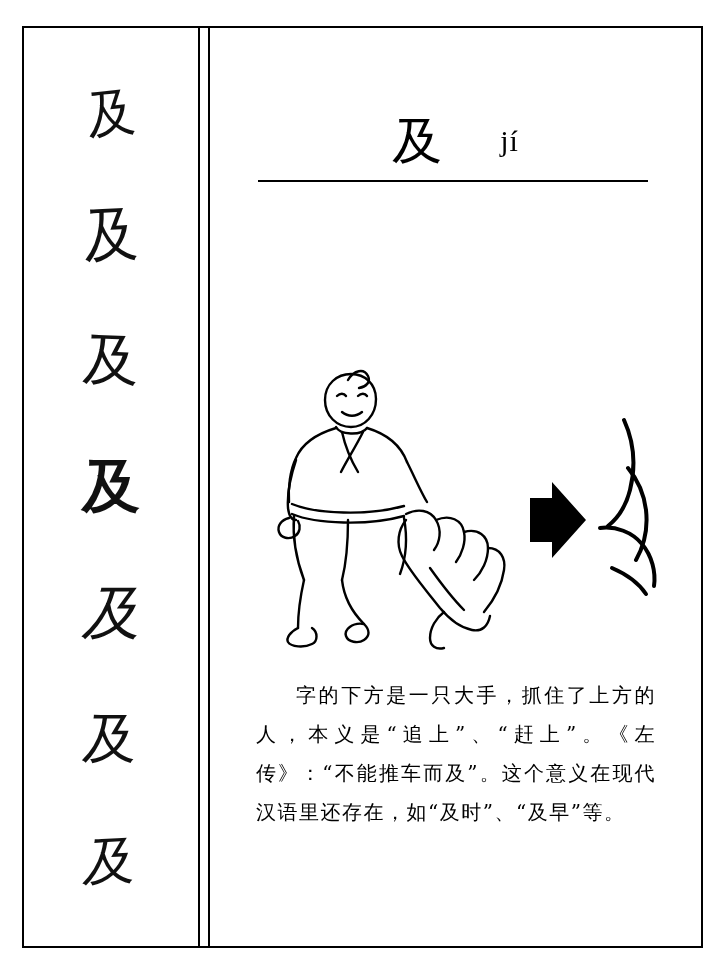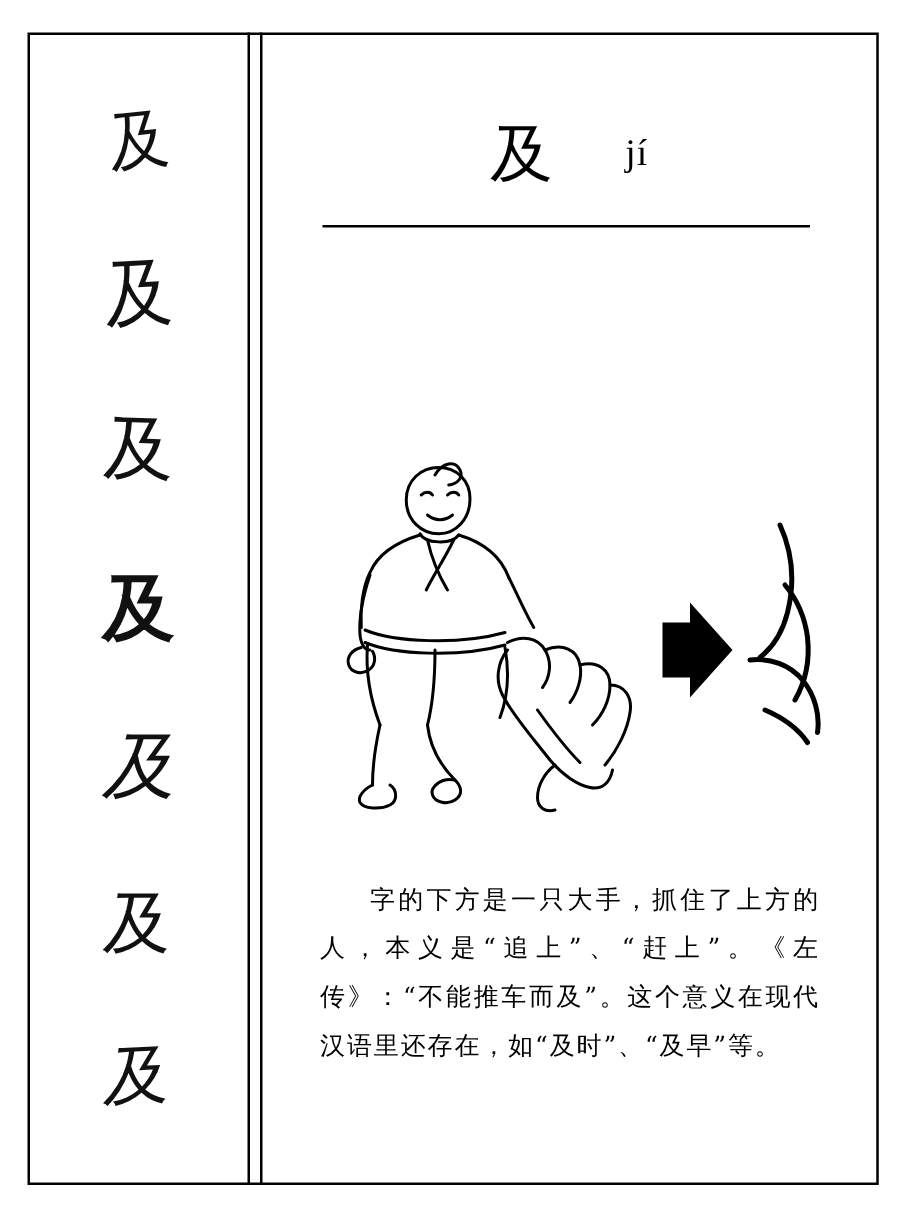--- a/index.html
+++ b/index.html
@@ -87,21 +87,21 @@
     left: 210px;
     top: 28px;
     width: 491px;
     height: 918px;
     box-sizing: border-box;
   }
 
   .headword-row {
     position: absolute;
     left: 0;
-    top: 70px;
+    top: 88px;
     width: 100%;
     text-align: center;
     white-space: nowrap;
   }
   .headword {
     font-family: "DejaVu Serif", serif;
     font-size: 50px;
     line-height: 1;
     vertical-align: middle;
   }
@@ -128,21 +128,21 @@
     top: 300px;
     width: 455px;
     height: 330px;
   }
   .illustration svg { display: block; }
 
   
   .explanation {
     position: absolute;
     left: 46px;
-    top: 672px;
+    top: 648px;
     width: 400px;
     font-family: "DejaVu Serif", serif;
     font-size: 20px;
     line-height: 1.95;
     letter-spacing: 1.5px;
     text-indent: 40px;
     text-align: justify;
     color: #000;
   }
 </style>

